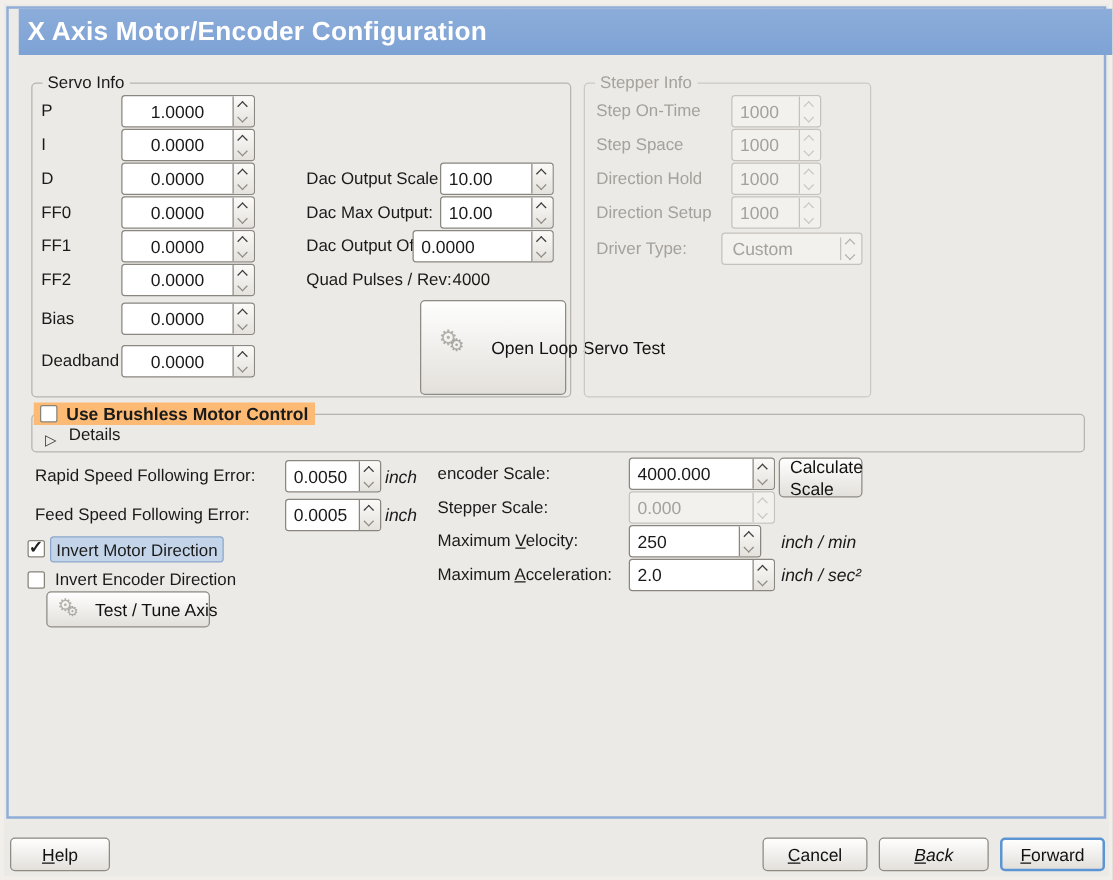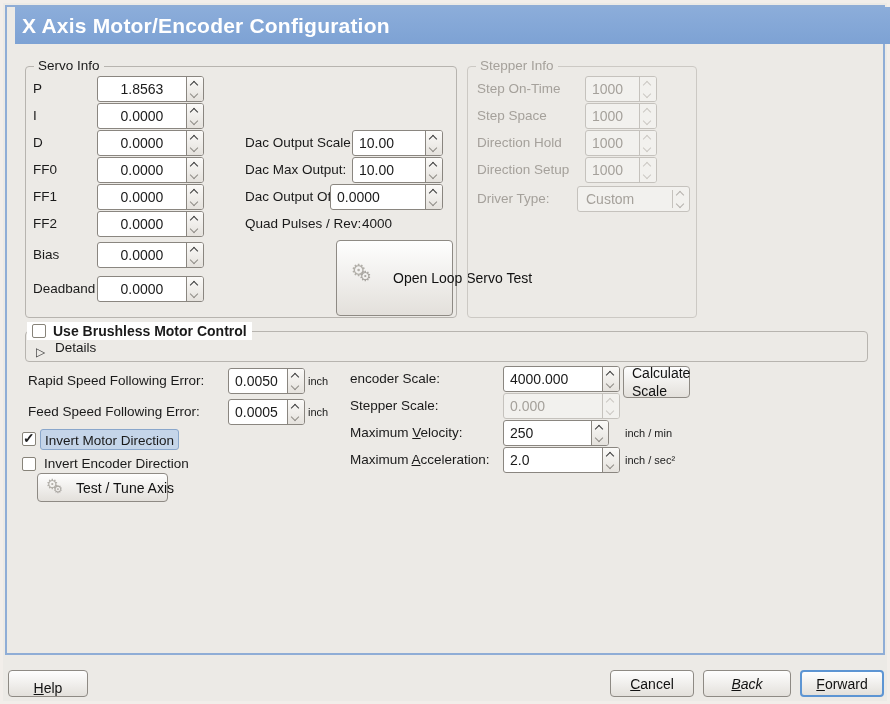--- a/index.html
+++ b/index.html
@@ -66,21 +66,21 @@
   .gears .g1{position:absolute;left:0;top:-4px;font-size:17px;}
   .gears .g2{position:absolute;left:8px;top:4px;font-size:14px;color:#a8a5a0;}
 
   .openloop{flex-direction:row;justify-content:flex-start;gap:14px;padding-left:14px;}
   .openloop .txt{font-size:14px;line-height:18px;width:48px;text-align:left;}
 
   .expander-icon{position:absolute;font-size:12px;color:#3a3a3a;line-height:16px;}
   .hl-label{position:absolute;height:21px;line-height:21px;font-size:13.5px;padding:0 4px;
     background:#c5d5e9;border:1px solid #8aa7cb;border-radius:3px;box-sizing:border-box;}
   .bold{font-weight:bold;}
-  .unit{position:absolute;font-size:11px;line-height:26px;white-space:nowrap;}
+  .unit{position:absolute;font-size:14px;line-height:26px;white-space:nowrap;font-style:italic;}
 </style>
 </head>
 <body>
 
 <div class="window">
   <div class="blue-frame"></div>
   <div class="titlebar">
     <span class="t">X Axis Motor/Encoder Configuration</span>
   </div>
 
@@ -91,21 +91,21 @@
   <span class="lbl" style="left:33px;top:76px;">P</span>
   <span class="lbl" style="left:33px;top:103px;">I</span>
   <span class="lbl" style="left:33px;top:130px;">D</span>
   <span class="lbl" style="left:33px;top:157px;">FF0</span>
   <span class="lbl" style="left:33px;top:184px;">FF1</span>
   <span class="lbl" style="left:33px;top:211px;">FF2</span>
   <span class="lbl" style="left:33px;top:242px;">Bias</span>
   <span class="lbl" style="left:33px;top:276px;">Deadband</span>
 
   <span class="spin center" style="left:97px;top:76px;width:107px;">
-    <span class="val">1.8563</span>
+    <span class="val">1.0000</span>
     <span class="btns">
         <span class="chev up"></span>
         <span class="chev down"></span>
       </span>
   </span>
   <span class="spin center" style="left:97px;top:103px;width:107px;">
     <span class="val">0.0000</span>
     <span class="btns">
         <span class="chev up"></span>
         <span class="chev down"></span>
@@ -232,21 +232,21 @@
   <span class="combo" style="left:577px;top:186px;width:113px;">
     <span class="val">Custom</span>
     <span class="sep"></span>
     <span class="arr">
         <span class="chev up"></span>
         <span class="chev down"></span>
       </span>
   </span>
 
   <div class="frame" style="left:25px;top:331px;width:843px;height:31px;"></div>
-  <span style="position:absolute;left:27px;top:322px;background:#ffffff;padding:0 5px;display:flex;align-items:center;gap:7px;">
+  <span style="position:absolute;left:27px;top:322px;background:#fdba74;padding:0 5px;display:flex;align-items:center;gap:7px;">
     <span class="cb" style="position:relative;"></span>
     <span class="bold" style="font-size:14px;line-height:18px;">Use Brushless Motor Control</span>
   </span>
   <span class="expander-icon" style="left:36px;top:344px;">▷</span>
   <span class="lbl" style="left:55px;top:338px;line-height:20px;">Details</span>
 
   <span class="lbl" style="left:28px;top:368px;">Rapid Speed Following Error:</span>
   <span class="spin" style="left:228px;top:368px;width:77px;">
     <span class="val">0.0050</span>
     <span class="btns">
@@ -316,21 +316,21 @@
   <span class="lbl" style="left:44px;top:451px;line-height:26px;">Invert Encoder Direction</span>
 
   <div class="btn" style="left:37px;top:473px;width:131px;height:29px;gap:6px;justify-content:flex-start;padding-left:8px;">
     <span class="gears" style="width:24px;height:24px;">
       <span class="g1" style="font-size:14px;top:0px;">⚙</span>
       <span class="g2" style="font-size:11px;left:7px;top:7px;">⚙</span>
     </span>
     <span>Test / Tune Axis</span>
   </div>
 
-  <div class="btn" style="left:8px;top:670px;width:80px;height:27px;align-items:flex-end;">
+  <div class="btn" style="left:8px;top:670px;width:80px;height:27px;">
     <span class="u-wrap"><span></span><span class="u">H</span><span>elp</span></span>
   </div>
   <div class="btn" style="left:610px;top:670px;width:84px;height:27px;">
     <span class="u-wrap"><span></span><span class="u">C</span><span>ancel</span></span>
   </div>
   <div class="btn" style="left:703px;top:670px;width:88px;height:27px;font-style:italic;">
     <span class="u-wrap"><span></span><span class="u">B</span><span>ack</span></span>
   </div>
   <div class="btn focus" style="left:800px;top:670px;width:84px;height:27px;">
     <span class="u-wrap"><span></span><span class="u">F</span><span>orward</span></span>

